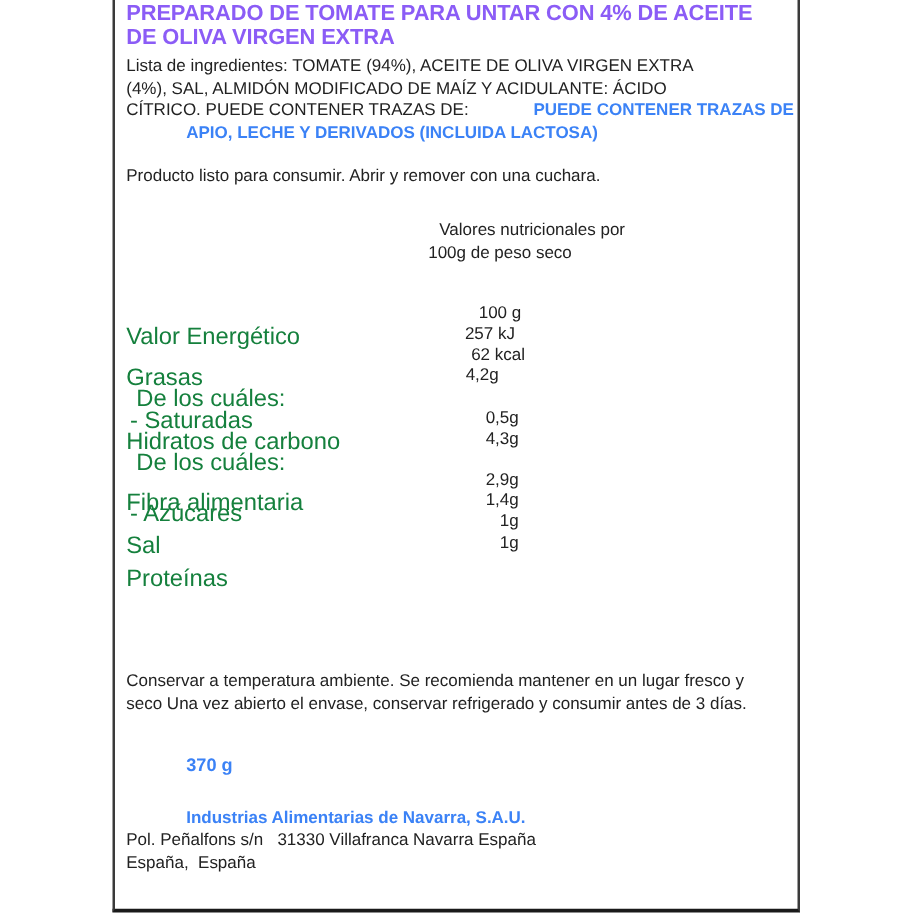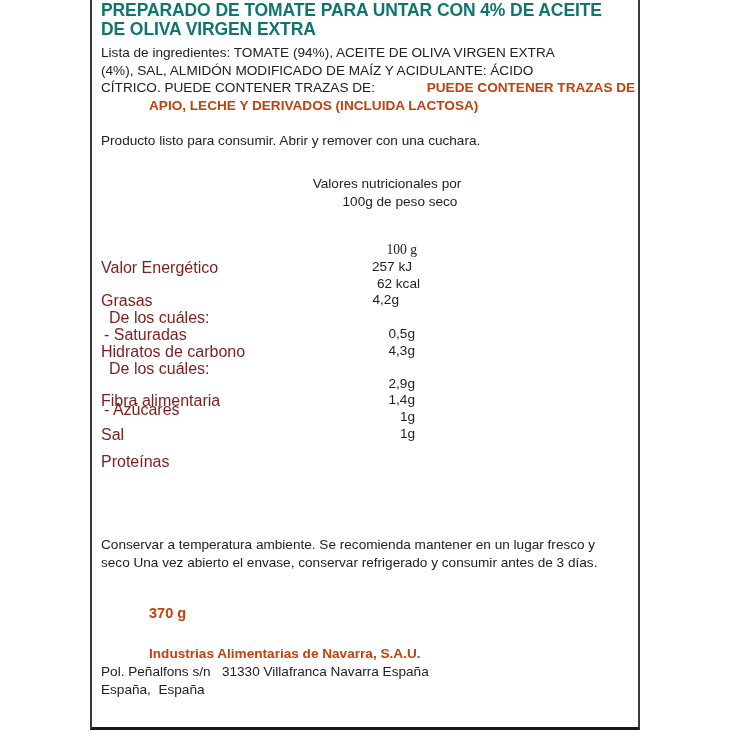--- a/index.html
+++ b/index.html
@@ -2,46 +2,46 @@
 <html><head>
 <meta charset="utf-8">
 <style>
   html, body { margin:0; padding:0; background:#ffffff; }
   body { width:735px; height:735px; position:relative; overflow:hidden;
          font-family:"Liberation Sans", sans-serif; color:#1a1a1a; }
   .label-box { position:absolute; left:90px; top:-4px; width:550px; height:734px;
                border-left:2px solid #3a3a3a; border-right:2px solid #3a3a3a;
                border-bottom:3px solid #1a1a1a; box-sizing:border-box; }
   .t { position:absolute; white-space:nowrap; line-height:1; }
-  .title { font-weight:bold; font-size:17.5px; left:101px; letter-spacing:-0.1px; color:#0f766e; }
+  .title { font-weight:bold; font-size:17.5px; left:101px; letter-spacing:-0.1px; color:#8b5cf6; }
   .body { font-size:13.6px; left:101px; color:#222; }
-  .b { font-weight:bold; color:#c2410c;padding-left:48px; }
+  .b { font-weight:bold; color:#3b82f6;padding-left:48px; }
   .center { text-align:center; }
   .val { position:absolute; font-size:13.6px; white-space:nowrap; line-height:1; text-align:right; color:#222; }
-  .lbl { position:absolute; font-size:16px; white-space:nowrap; line-height:1; color:#7f1d1d; left:101px; }
+  .lbl { position:absolute; font-size:19px; white-space:nowrap; line-height:1; color:#15803d; left:101px; }
 </style>
 </head>
 <body>
 
 <div class="label-box"></div>
 
 <div class="t title" style="top:2px;">PREPARADO DE TOMATE PARA UNTAR CON 4% DE ACEITE</div>
 <div class="t title" style="top:21px;">DE OLIVA VIRGEN EXTRA</div>
 
 <div class="t body" style="top:46px;">Lista de ingredientes: TOMATE (94%), ACEITE DE OLIVA VIRGEN EXTRA</div>
 <div class="t body" style="top:64px;">(4%), SAL, ALMIDÓN MODIFICADO DE MAÍZ Y ACIDULANTE: ÁCIDO</div>
 <div class="t body" style="top:81px;"><span>CÍTRICO. PUEDE CONTENER TRAZAS DE: </span><span class="b">PUEDE CONTENER TRAZAS DE</span></div>
 <div class="t body b" style="top:99px;">APIO, LECHE Y DERIVADOS (INCLUIDA LACTOSA)</div>
 
 <div class="t body" style="top:134px;">Producto listo para consumir. Abrir y remover con una cuchara.</div>
 
-<div class="t body center" style="top:177px; left:287px; width:200px;">Valores nutricionales por</div>
+<div class="t body center" style="top:177px; left:300px; width:200px;text-align:right;">Valores nutricionales por</div>
 <div class="t body center" style="top:195px; left:300px; width:200px;">100g de peso seco</div>
 
-<div class="val" style="top:243px; left:355px; width:62px;font-family:Liberation Serif, serif;">100 g</div>
+<div class="val" style="top:243px; left:355px; width:62px;">100 g</div>
 
 <div>
   <div class="lbl" style="top:260px;">Valor  Energético</div>
   <div class="val" style="top:260px; left:340px; width:72px;">257 kJ</div>
 
   <div class="val" style="top:277px; left:340px; width:80px;">62 kcal</div>
 
   <div class="lbl" style="top:293px;">Grasas</div>
   <div class="val" style="top:293px; left:324px; width:75px;">4,2g</div>
 

